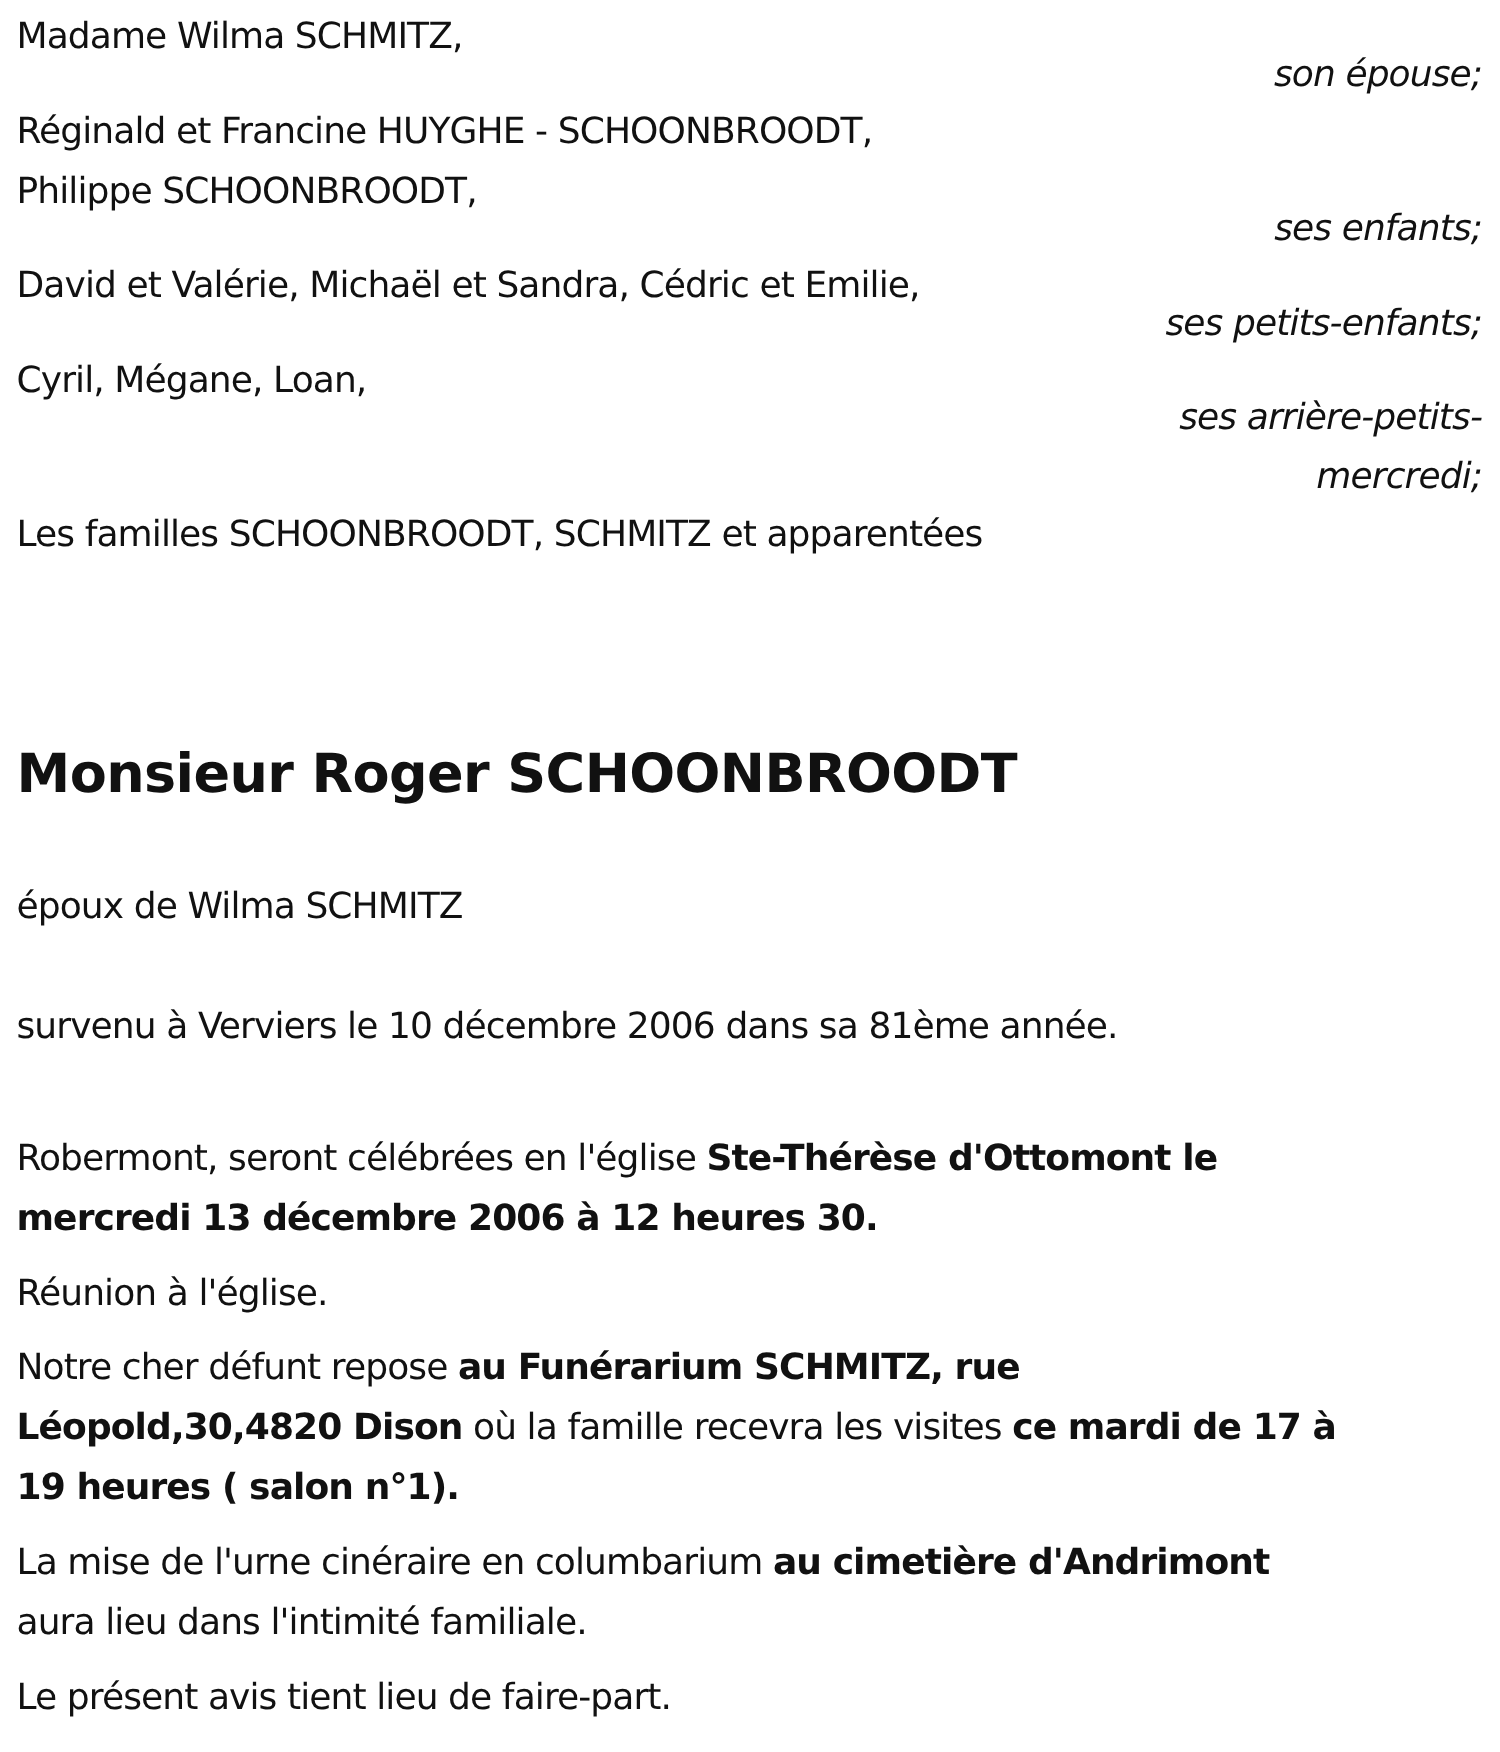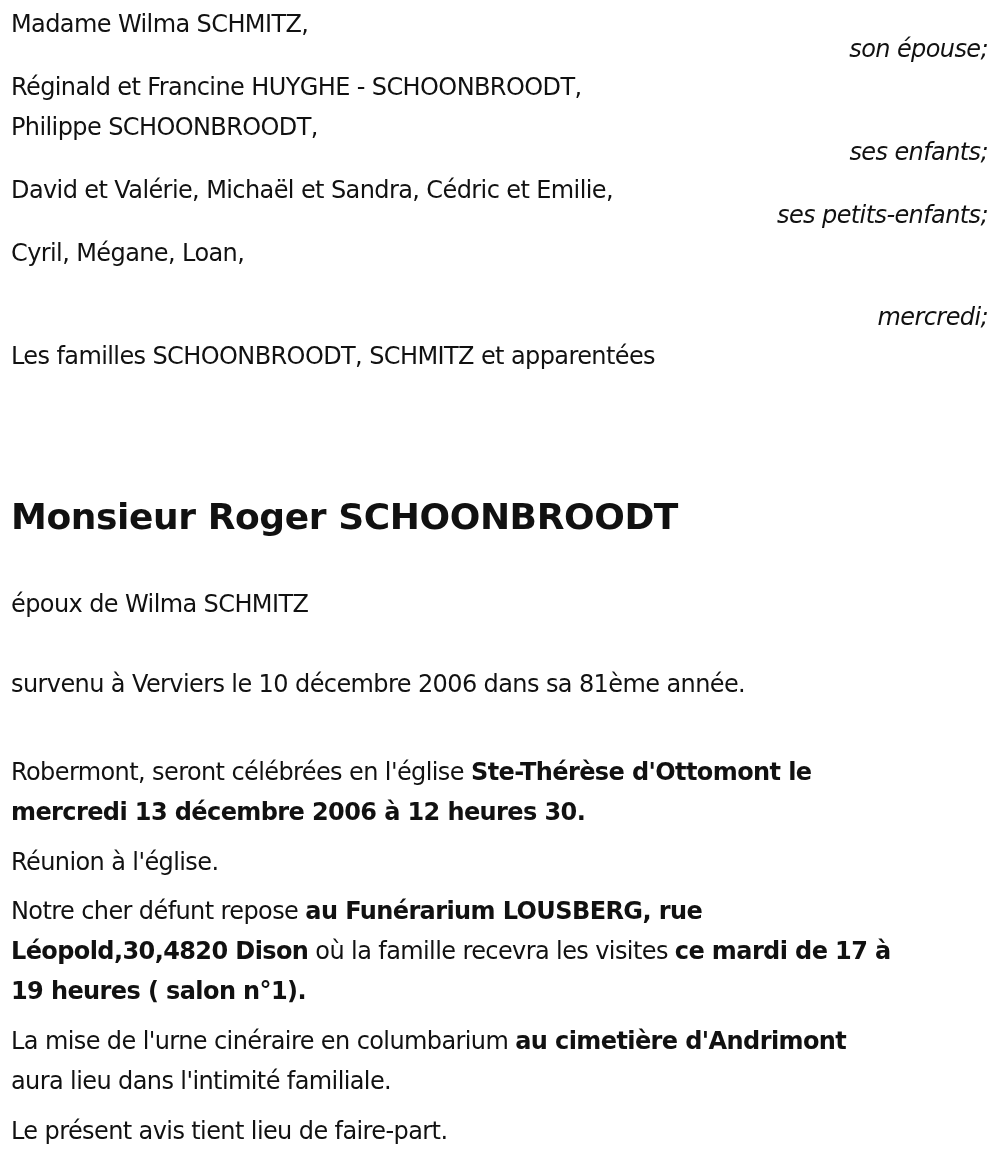--- a/index.html
+++ b/index.html
@@ -24,37 +24,38 @@
   <div class="role" style="top:35px">son épouse;</div>
 
   <div class="line" style="top:73px">Réginald et Francine HUYGHE - SCHOONBROODT,</div>
   <div class="line" style="top:113px">Philippe SCHOONBROODT,</div>
   <div class="role" style="top:138px">ses enfants;</div>
 
   <div class="line" style="top:176px">David et Valérie, Michaël et Sandra, Cédric et Emilie,</div>
   <div class="role" style="top:201px">ses petits-enfants;</div>
 
   <div class="line" style="top:239px">Cyril, Mégane, Loan,</div>
+  <div class="role" style="top:264px">ses arrière-petits-</div>
   <div class="role" style="top:303px">mercredi;</div>
 
   <div class="line" style="top:342px">Les familles SCHOONBROODT, SCHMITZ et apparentées</div>
 
 
   <div class="line title" style="top:496px">Monsieur Roger SCHOONBROODT</div>
 
   <div class="line" style="top:590px">époux de Wilma SCHMITZ</div>
 
   <div class="line" style="top:670px">survenu à Verviers le 10 décembre 2006 dans sa 81ème année.</div>
 
   <div class="line" style="top:758px"><span>Robermont, seront célébrées en l'église </span><b>Ste-Thérèse d'Ottomont le</b></div>
   <div class="line" style="top:798px"><b>mercredi 13 décembre 2006 à 12 heures 30.</b></div>
 
   <div class="line" style="top:848px">Réunion à l'église.</div>
 
-  <div class="line" style="top:897px"><span>Notre cher défunt repose </span><b>au Funérarium LOUSBERG, rue</b></div>
+  <div class="line" style="top:897px"><span>Notre cher défunt repose </span><b>au Funérarium SCHMITZ, rue</b></div>
   <div class="line" style="top:937px"><b>Léopold,30,4820 Dison</b><span> où la famille recevra les visites </span><b>ce mardi de 17 à</b></div>
   <div class="line" style="top:977px"><b>19 heures ( salon n°1).</b></div>
 
   <div class="line" style="top:1027px"><span>La mise de l'urne cinéraire en columbarium </span><b>au cimetière d'Andrimont</b></div>
   <div class="line" style="top:1067px">aura lieu dans l'intimité familiale.</div>
 
   <div class="line" style="top:1117px">Le présent avis tient lieu de faire-part.</div>
 </div>
 
 </body></html>

